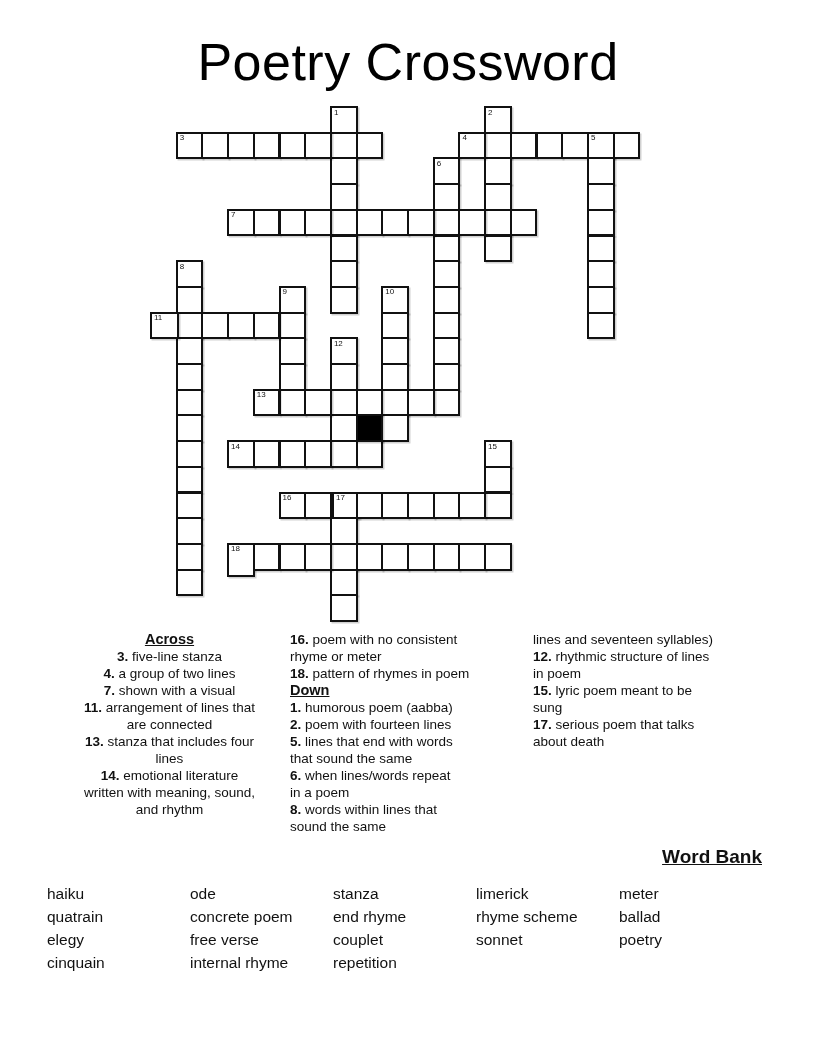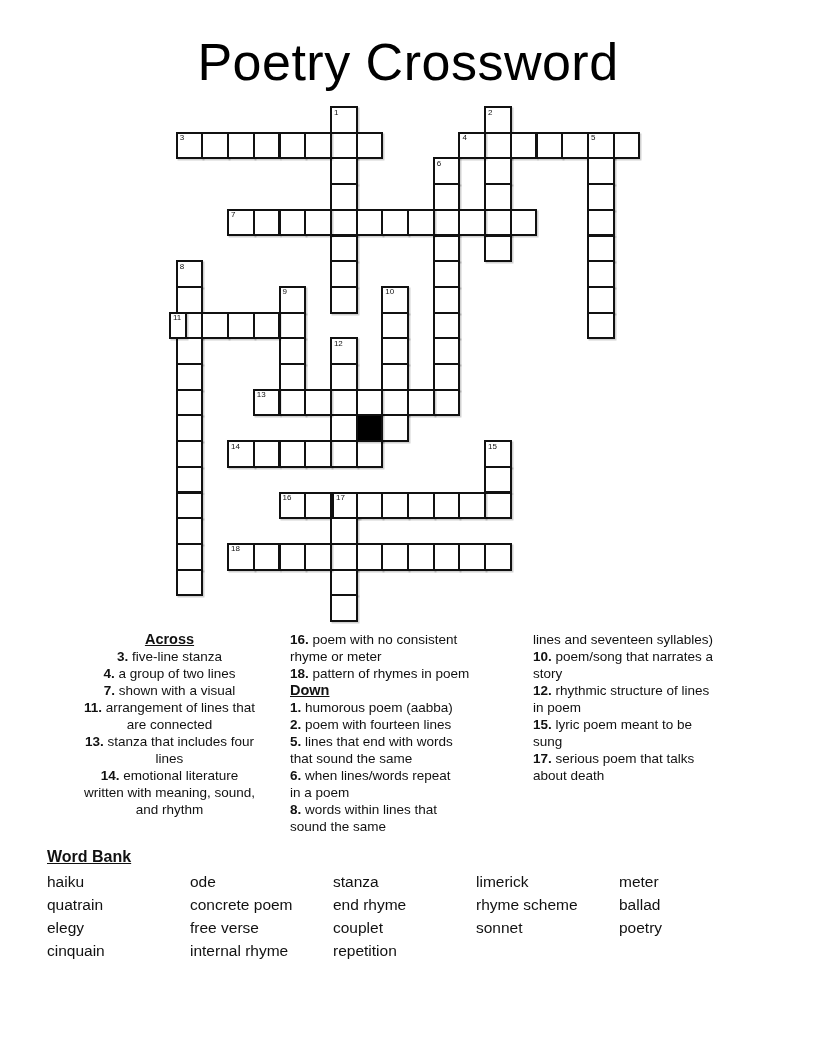--- a/index.html
+++ b/index.html
@@ -53,26 +53,27 @@
   .clue-heading {
     font-size: 14.5px;
     font-weight: bold;
     text-decoration: underline;
     height: 17px;
     white-space: nowrap;
   }
   .cnum { font-weight: bold; }
   .wordbank { position: absolute; left: 47px; top: 847px; }
   .wb-heading {
-    font-size: 16px;
+    font-size: 19px;
     line-height: 19px;
     font-weight: bold;
     text-decoration: underline;
     color: #111;
-    margin-bottom: 4px;
+    margin-bottom: 16px;
+    text-align: right;
   }
   .wb-cols { display: flex; }
   .wb-col { width: 143px; }
   .wb-word {
     font-size: 15.5px;
     line-height: 23px;
     white-space: nowrap;
     color: #111;
   }
 </style>
@@ -172,21 +173,21 @@
       <div class="cell" style="left: 127.5px; top: 256px; width: 27.7px; height: 27.7px;"></div>
       <div class="cell" style="left: 127.5px; top: 281.7px; width: 27.7px; height: 27.7px;"></div>
       <div class="cell" style="left: 230.3px; top: 178.9px; width: 27.7px; height: 27.7px;">
         <span class="cellnum">10</span>
       </div>
       <div class="cell" style="left: 230.3px; top: 204.6px; width: 27.7px; height: 27.7px;"></div>
       <div class="cell" style="left: 230.3px; top: 230.3px; width: 27.7px; height: 27.7px;"></div>
       <div class="cell" style="left: 230.3px; top: 256px; width: 27.7px; height: 27.7px;"></div>
       <div class="cell" style="left: 230.3px; top: 281.7px; width: 27.7px; height: 27.7px;"></div>
       <div class="cell" style="left: 230.3px; top: 307.4px; width: 27.7px; height: 27.7px;"></div>
-      <div class="cell" style="left: -1px; top: 204.6px; width: 18px; height: 27.7px; margin-left: 19px;">
+      <div class="cell" style="left: -1px; top: 204.6px; width: 29px; height: 27.7px;">
         <span class="cellnum">11</span>
       </div>
       <div class="cell" style="left: 50.4px; top: 204.6px; width: 27.7px; height: 27.7px;"></div>
       <div class="cell" style="left: 76.1px; top: 204.6px; width: 27.7px; height: 27.7px;"></div>
       <div class="cell" style="left: 101.8px; top: 204.6px; width: 27.7px; height: 27.7px;"></div>
       <div class="cell" style="left: 178.9px; top: 230.3px; width: 27.7px; height: 27.7px; padding-left: 16px;">
         <span class="cellnum">12</span>
       </div>
       <div class="cell" style="left: 178.9px; top: 256px; width: 27.7px; height: 27.7px;"></div>
       <div class="cell" style="left: 178.9px; top: 281.7px; width: 27.7px; height: 27.7px;"></div>
@@ -219,21 +220,21 @@
       </div>
       <div class="cell" style="left: 204.6px; top: 384.5px; width: 27.7px; height: 27.7px;"></div>
       <div class="cell" style="left: 230.3px; top: 384.5px; width: 27.7px; height: 27.7px;"></div>
       <div class="cell" style="left: 256px; top: 384.5px; width: 27.7px; height: 27.7px;"></div>
       <div class="cell" style="left: 281.7px; top: 384.5px; width: 27.7px; height: 27.7px;"></div>
       <div class="cell" style="left: 307.4px; top: 384.5px; width: 27.7px; height: 27.7px;"></div>
       <div class="cell" style="left: 178.9px; top: 410.2px; width: 27.7px; height: 27.7px;"></div>
       <div class="cell" style="left: 178.9px; top: 435.9px; width: 27.7px; height: 27.7px;"></div>
       <div class="cell" style="left: 178.9px; top: 461.6px; width: 27.7px; height: 27.7px;"></div>
       <div class="cell" style="left: 178.9px; top: 487.3px; width: 27.7px; height: 27.7px;"></div>
-      <div class="cell" style="left: 76.1px; top: 435.9px; width: 27.7px; height: 28px;">
+      <div class="cell" style="left: 76.1px; top: 435.9px; width: 27.7px; height: 34px;">
         <span class="cellnum">18</span>
       </div>
       <div class="cell" style="left: 101.8px; top: 435.9px; width: 27.7px; height: 27.7px;"></div>
       <div class="cell" style="left: 127.5px; top: 435.9px; width: 27.7px; height: 27.7px;"></div>
       <div class="cell" style="left: 153.2px; top: 435.9px; width: 27.7px; height: 27.7px;"></div>
       <div class="cell" style="left: 204.6px; top: 435.9px; width: 27.7px; height: 27.7px;"></div>
       <div class="cell" style="left: 230.3px; top: 435.9px; width: 27.7px; height: 27.7px;"></div>
       <div class="cell" style="left: 256px; top: 435.9px; width: 27.7px; height: 27.7px;"></div>
       <div class="cell" style="left: 281.7px; top: 435.9px; width: 27.7px; height: 27.7px;"></div>
       <div class="cell" style="left: 307.4px; top: 435.9px; width: 27.7px; height: 27.7px;"></div>
@@ -291,24 +292,20 @@
       <div>
         <div class="line"><span class="cnum">8.</span> words within lines that</div>
         <div class="line">sound the same</div>
       </div>
     </div>
   <div class="clue-col" id="clue-col-3" style="left:533px; width:235px;">
       <div>
         <div class="line">lines and seventeen syllables)</div>
       </div>
       <div>
-        <div class="line"><span class="cnum">10.</span> poem/song that narrates a</div>
-        <div class="line">story</div>
-      </div>
-      <div>
         <div class="line"><span class="cnum">12.</span> rhythmic structure of lines</div>
         <div class="line">in poem</div>
       </div>
       <div>
         <div class="line"><span class="cnum">15.</span> lyric poem meant to be</div>
         <div class="line">sung</div>
       </div>
       <div>
         <div class="line"><span class="cnum">17.</span> serious poem that talks</div>
         <div class="line">about death</div>

